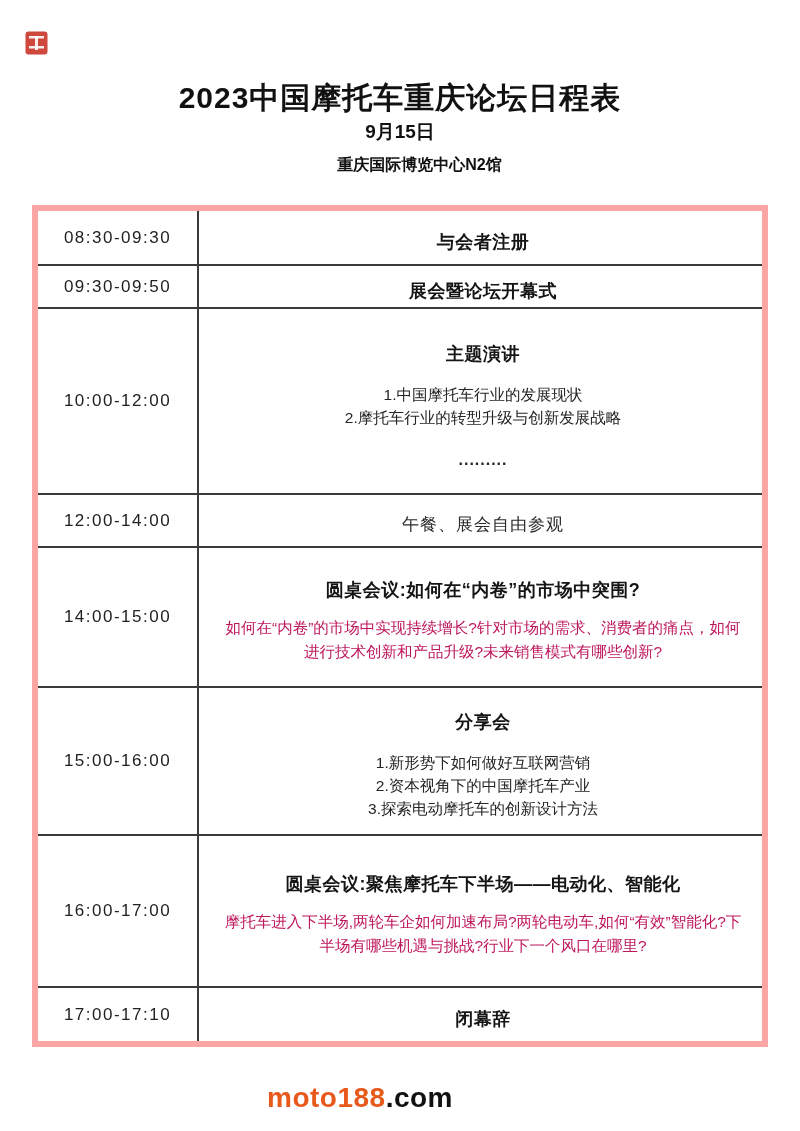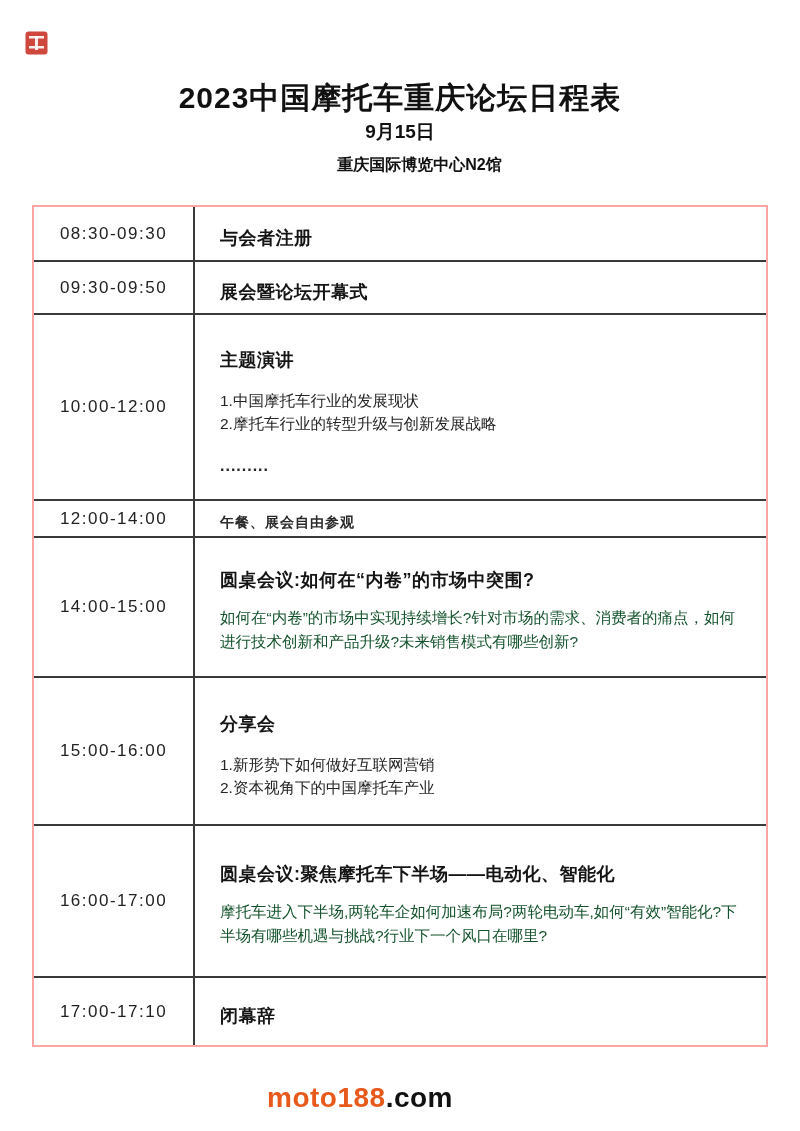--- a/index.html
+++ b/index.html
@@ -33,59 +33,60 @@
   }
   .venue {
     margin-top: 10px;
     font-size: 16px; font-weight: bold; color: #111; padding-left: 39px;
   }
 
   
   .table {
     position: absolute; left: 32px; top: 205px;
     width: 736px; height: 842px;
-    border: 2px solid #fca5a5;
+    border: 6px solid #fca5a5;
     display: flex; flex-direction: column;
   }
   .row { display: flex; width: 100%; }
   .row + .row { border-top: 2px solid #3a3a3a; }
   .r1 { height: 53px; }
-  .r2 { height: 53px; }
+  .r2 { height: 43px; }
   .r3 { height: 186px; }
-  .r4 { height: 37px; }
+  .r4 { height: 53px; }
   .r5 { height: 140px; }
   .r6 { height: 148px; }
   .r7 { height: 152px; }
   .r8 { height: 57px; flex: 1; }
 
   .time-cell {
     width: 161px; flex: 0 0 161px;
     border-right: 2px solid #3a3a3a;
     display: flex; align-items: center; justify-content: center;
     font-size: 17px; color: #222;
     letter-spacing: 1.5px;
     white-space: nowrap;
   }
   .content-cell {
     flex: 1;
     display: flex; flex-direction: column; justify-content: center;
     padding: 16px 20px 8px 25px;
+    text-align: center;
   }
   .session-title {
     font-size: 18px; font-weight: bold; color: #151515;
     letter-spacing: 0.5px;
   }
-  .session-title.regular { font-weight: bold; color: #2a2a2a; font-size: 14px; letter-spacing: 1px; }
+  .session-title.regular { font-weight: normal; color: #2a2a2a; font-size: 17px; letter-spacing: 1px; }
   .session-list { margin-top: 17px; }
   .session-list div {
     font-size: 15.5px; line-height: 23px; color: #252525;
   }
   .session-desc {
     margin-top: 14px;
-    font-size: 15.5px; line-height: 24px; color: #14532d;
+    font-size: 15.5px; line-height: 24px; color: #be185d;
     max-width: 552px;
   }
   .ellipsis-line {
     margin-top: 22px;
     font-size: 16px; font-weight: bold; color: #252525;
     letter-spacing: 1px;
   }
 
   
   .footer {
@@ -157,20 +158,21 @@
     </div>
   </div>
 
   <div class="row r6">
     <div class="time-cell">15:00-16:00</div>
     <div class="content-cell">
       <div class="session-title">分享会</div>
       <div class="session-list">
         <div>1.新形势下如何做好互联网营销</div>
         <div>2.资本视角下的中国摩托车产业</div>
+        <div>3.探索电动摩托车的创新设计方法</div>
       </div>
     </div>
   </div>
 
   <div class="row r7">
     <div class="time-cell">16:00-17:00</div>
     <div class="content-cell">
       <div class="session-title">圆桌会议:聚焦摩托车下半场——电动化、智能化</div>
       <div class="session-desc">摩托车进入下半场,两轮车企如何加速布局?两轮电动车,如何“有效”智能化?下半场有哪些机遇与挑战?行业下一个风口在哪里?</div>
     </div>

